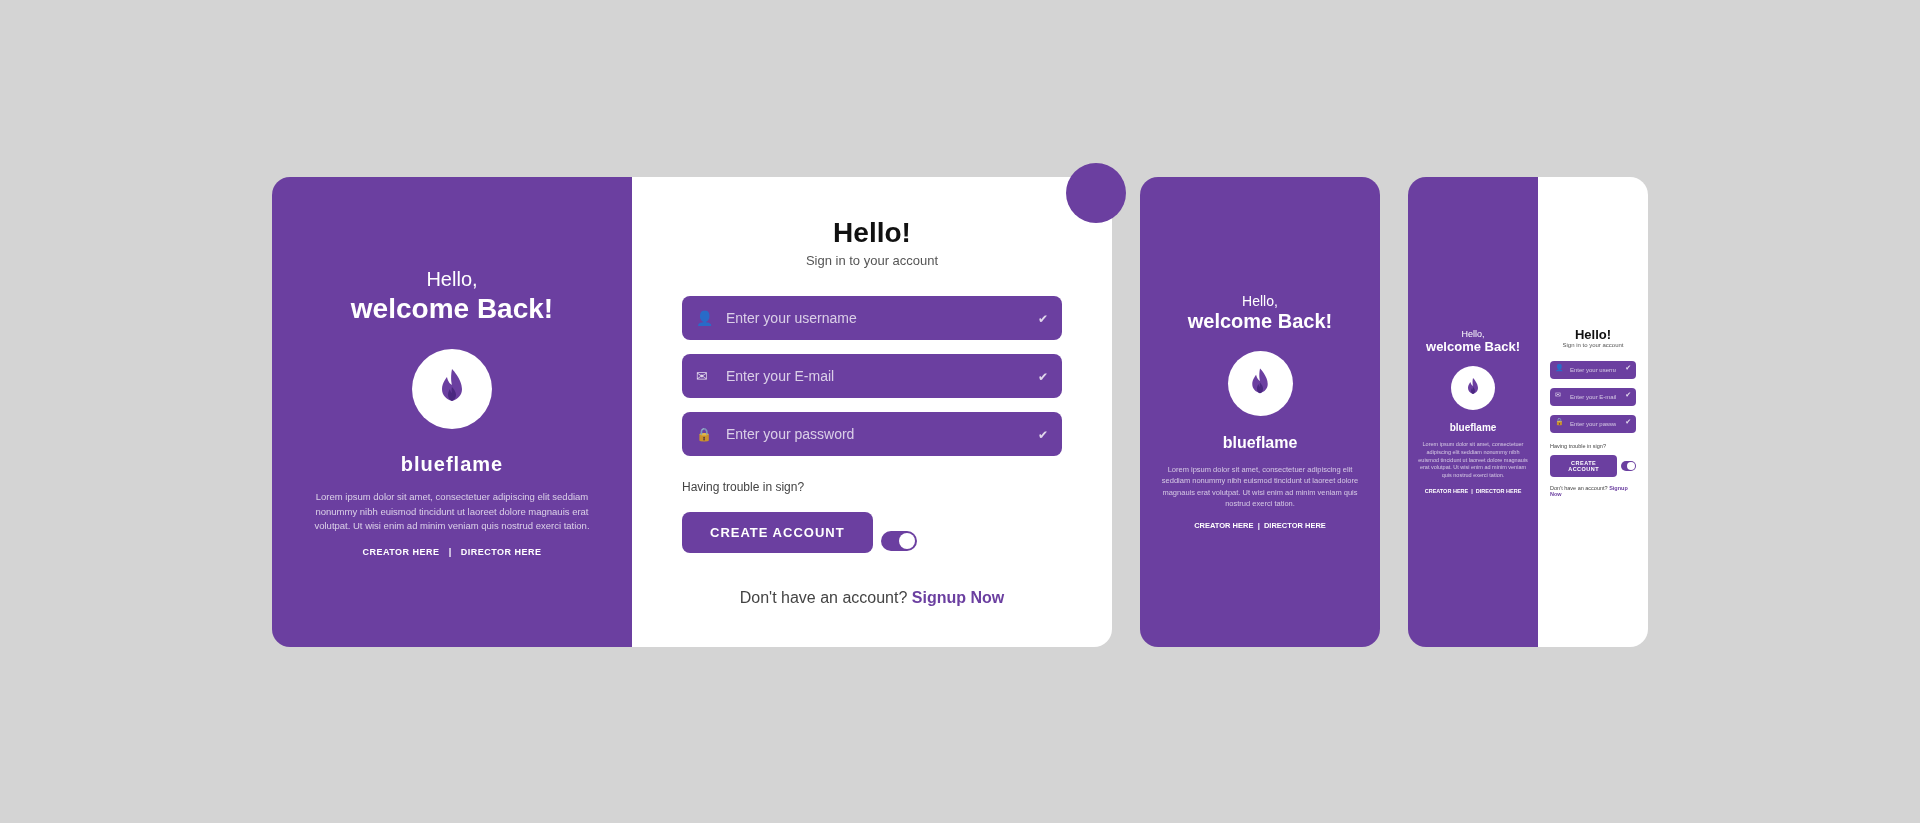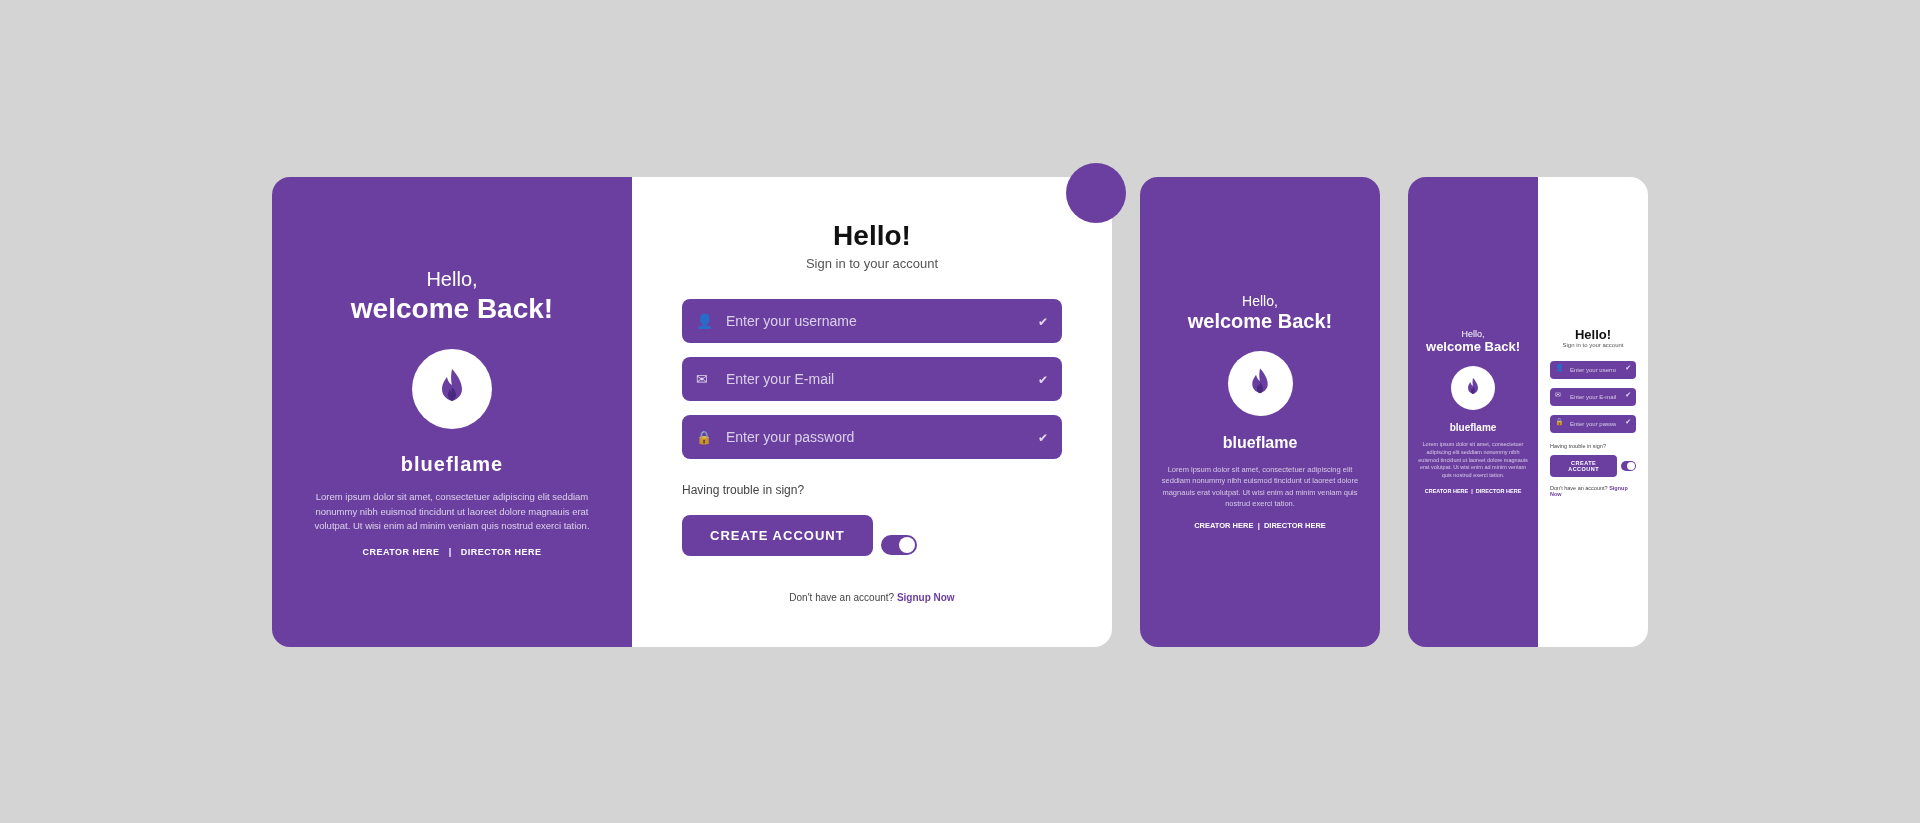--- a/index.html
+++ b/index.html
@@ -196,21 +196,21 @@
       width: 16px;
       height: 16px;
       background: #fff;
       border-radius: 50%;
       top: 2px;
       right: 2px;
       transition: 0.2s;
     }
 
     .signup-text {
-      font-size: 10px;
+      font-size: 16px;
       color: #444;
     }
     .signup-link {
       color: #6B3FA0;
       font-weight: 600;
       cursor: pointer;
       text-decoration: none;
     }
 
     .btn-row {

